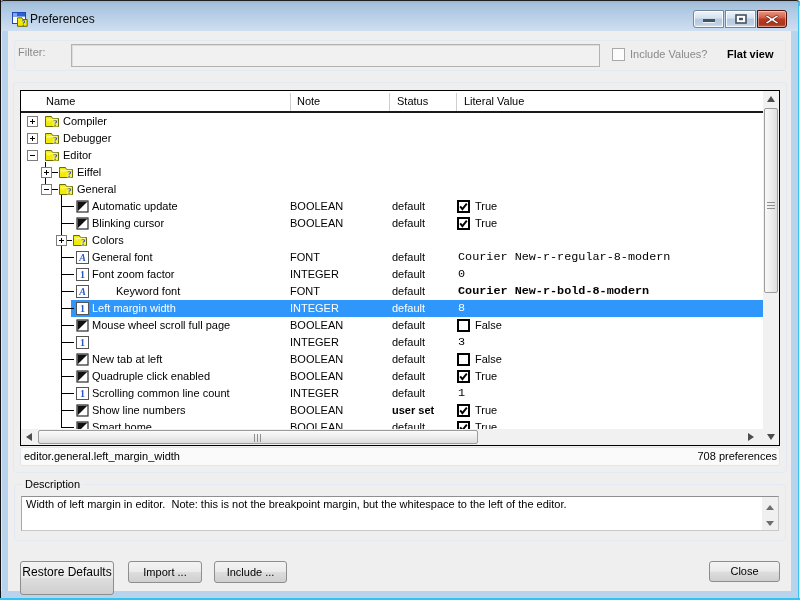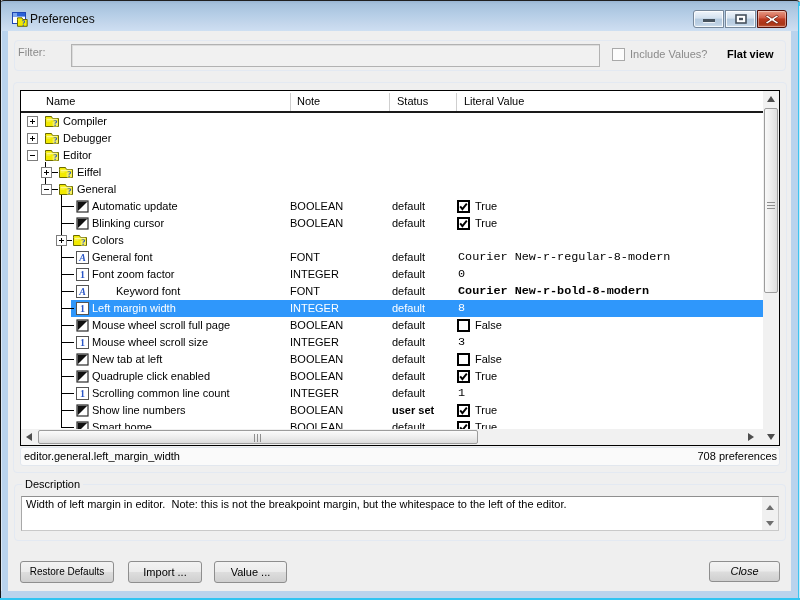--- a/index.html
+++ b/index.html
@@ -204,21 +204,20 @@
     <svg style="position:absolute;left:436px;top:206px" width="13" height="13" viewBox="0 0 13 13">
 <rect x="1" y="1" width="11" height="11" fill="#ffffff" stroke="#000000" stroke-width="2" shape-rendering="crispEdges"></rect>
 
 </svg>
     <div style="position:absolute;left:454px;top:203px;height:18px;line-height:18px;font-size:11px;color:#000;font-weight:normal;font-family:'Liberation Sans',sans-serif;white-space:pre;">False</div>
     <div style="position:absolute;left:40px;top:229px;width:13px;height:1px;background:#000;"></div>
     <svg style="position:absolute;left:55px;top:223px" width="13" height="13" viewBox="0 0 13 13">
 <rect x="0.5" y="0.5" width="12" height="12" fill="#ffffff" stroke="#555555" stroke-width="1"></rect>
 <text x="6.5" y="10" font-family="Liberation Serif" font-size="10" font-weight="bold" fill="#2a56c6" text-anchor="middle">1</text>
 </svg>
-    <div style="position:absolute;left:71px;top:220px;height:18px;line-height:18px;font-size:11px;color:#000;font-weight:normal;font-family:'Liberation Sans',sans-serif;white-space:pre;">Mouse wheel scroll size</div>
     <div style="position:absolute;left:269px;top:220px;height:18px;line-height:18px;font-size:11px;color:#000;font-weight:normal;font-family:'Liberation Sans',sans-serif;white-space:pre;">INTEGER</div>
     <div style="position:absolute;left:371px;top:220px;height:18px;line-height:18px;font-size:11px;color:#000;font-weight:normal;font-family:'Liberation Sans',sans-serif;white-space:pre;">default</div>
     <div style="position:absolute;left:437px;top:220px;height:18px;line-height:18px;font-size:11.8px;color:#000;font-weight:normal;font-family:'Liberation Mono',monospace;white-space:pre;">3</div>
     <div style="position:absolute;left:40px;top:246px;width:13px;height:1px;background:#000;"></div>
     <svg style="position:absolute;left:55px;top:240px" width="13" height="13" viewBox="0 0 13 13">
 <rect x="1" y="1" width="11" height="11" fill="#ffffff" stroke="#2a2a2a" stroke-width="1.2"></rect>
 <path d="M1.7 1.7 L11.3 1.7 L1.7 11.3 Z" fill="#111111"></path>
 </svg>
     <div style="position:absolute;left:71px;top:237px;height:18px;line-height:18px;font-size:11px;color:#000;font-weight:normal;font-family:'Liberation Sans',sans-serif;white-space:pre;">New tab at left</div>
     <div style="position:absolute;left:269px;top:237px;height:18px;line-height:18px;font-size:11px;color:#000;font-weight:normal;font-family:'Liberation Sans',sans-serif;white-space:pre;">BOOLEAN</div>
@@ -294,15 +293,15 @@
 <div style="position:absolute;left:20px;top:447px;width:760px;height:19px;background:#fafafa;border:1px solid #e2e7ee;border-radius:3px;"></div>
 <div style="position:absolute;left:24px;top:447px;height:18px;line-height:18px;font-size:11px;color:#000;font-weight:normal;font-family:'Liberation Sans',sans-serif;white-space:pre;">editor.general.left_margin_width</div>
 <div style="position:absolute;left:Nonepx;top:447px;height:18px;right:23px;line-height:18px;font-size:11px;color:#000;font-weight:normal;white-space:pre;">708 preferences</div>
 <div style="position:absolute;left:14px;top:484px;width:772px;height:57px;border:1px solid #e3e9f2;border-radius:4px;"></div>
 <div style="position:absolute;left:22px;top:475px;height:18px;line-height:18px;font-size:11px;color:#000;font-weight:normal;font-family:'Liberation Sans',sans-serif;white-space:pre;background:#efefef;">&nbsp;Description&nbsp;</div>
 <div style="position:absolute;left:21px;top:496px;width:758px;height:35px;background:#fff;border:1px solid #c9c9c9;border-top-color:#8f8f8f;border-left-color:#a8a8a8;"></div>
 <div style="position:absolute;left:26px;top:495px;height:18px;line-height:18px;font-size:11px;color:#000;font-weight:normal;font-family:'Liberation Sans',sans-serif;white-space:pre;">Width of left margin in editor.  Note: this is not the breakpoint margin, but the whitespace to the left of the editor.</div>
 <div style="position:absolute;left:762px;top:497px;width:16px;height:33px;background:#f0f0f0;"></div>
 <div style="position:absolute;left:766px;top:505px;width:0;height:0;border-left:4px solid transparent;border-right:4px solid transparent;border-bottom:5px solid #6e6e6e;"></div>
 <div style="position:absolute;left:766px;top:521px;width:0;height:0;border-left:4px solid transparent;border-right:4px solid transparent;border-top:5px solid #6e6e6e;"></div>
-<div style="position:absolute;left:20px;top:561px;width:94px;height:22px;border:1px solid #8e8e8e;border-radius:3px;background:linear-gradient(180deg,#f3f3f3 0%,#ebebeb 48%,#dddddd 52%,#cfcfcf 100%);text-align:center;line-height:20px;font-size:10px;color:#000;">Restore Defaults</div>
+<div style="position:absolute;left:20px;top:561px;width:94px;height:34px;border:1px solid #8e8e8e;border-radius:3px;background:linear-gradient(180deg,#f3f3f3 0%,#ebebeb 48%,#dddddd 52%,#cfcfcf 100%);text-align:center;line-height:20px;font-size:12px;color:#000;">Restore Defaults</div>
 <div style="position:absolute;left:128px;top:561px;width:74px;height:22px;border:1px solid #8e8e8e;border-radius:3px;background:linear-gradient(180deg,#f3f3f3 0%,#ebebeb 48%,#dddddd 52%,#cfcfcf 100%);text-align:center;line-height:20px;font-size:11px;color:#000;">Import ...</div>
-<div style="position:absolute;left:214px;top:561px;width:73px;height:22px;border:1px solid #8e8e8e;border-radius:3px;background:linear-gradient(180deg,#f3f3f3 0%,#ebebeb 48%,#dddddd 52%,#cfcfcf 100%);text-align:center;line-height:20px;font-size:11px;color:#000;">Value ...</div>
-<div style="position:absolute;left:709px;top:561px;width:71px;height:21px;border:1px solid #8e8e8e;border-radius:3px;background:linear-gradient(180deg,#f3f3f3 0%,#ebebeb 48%,#dddddd 52%,#cfcfcf 100%);text-align:center;line-height:19px;font-size:11px;color:#000;font-style:italic;">Close</div>
+<div style="position:absolute;left:214px;top:561px;width:73px;height:22px;border:1px solid #8e8e8e;border-radius:3px;background:linear-gradient(180deg,#f3f3f3 0%,#ebebeb 48%,#dddddd 52%,#cfcfcf 100%);text-align:center;line-height:20px;font-size:11px;color:#000;">Include ...</div>
+<div style="position:absolute;left:709px;top:561px;width:71px;height:21px;border:1px solid #8e8e8e;border-radius:3px;background:linear-gradient(180deg,#f3f3f3 0%,#ebebeb 48%,#dddddd 52%,#cfcfcf 100%);text-align:center;line-height:19px;font-size:11px;color:#000;">Close</div>
 </body></html>

